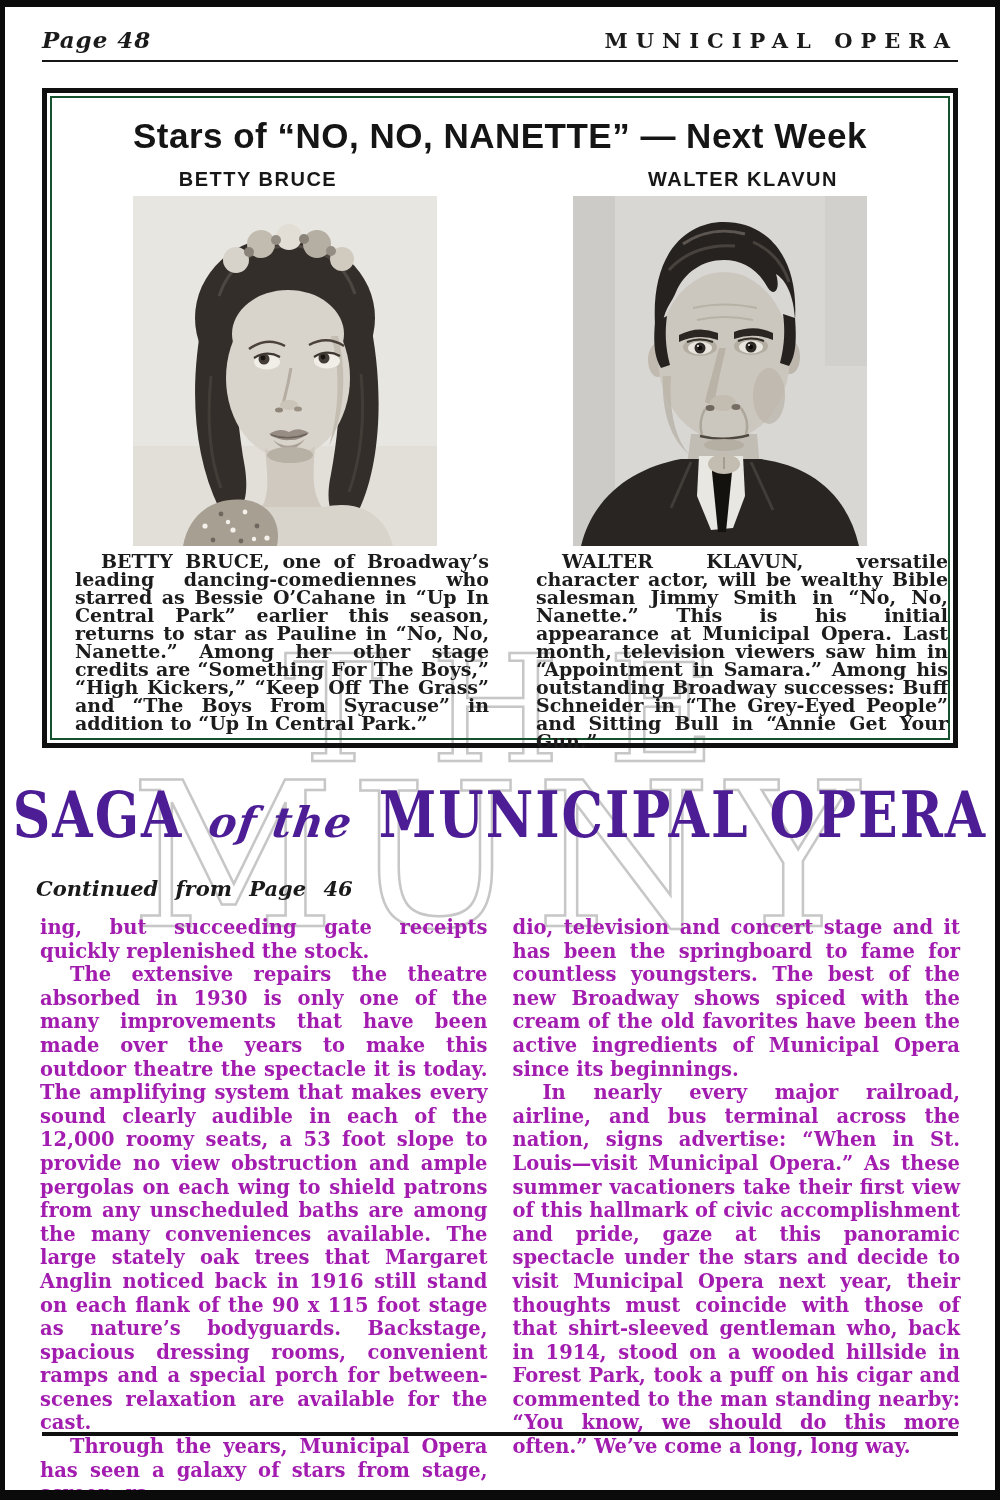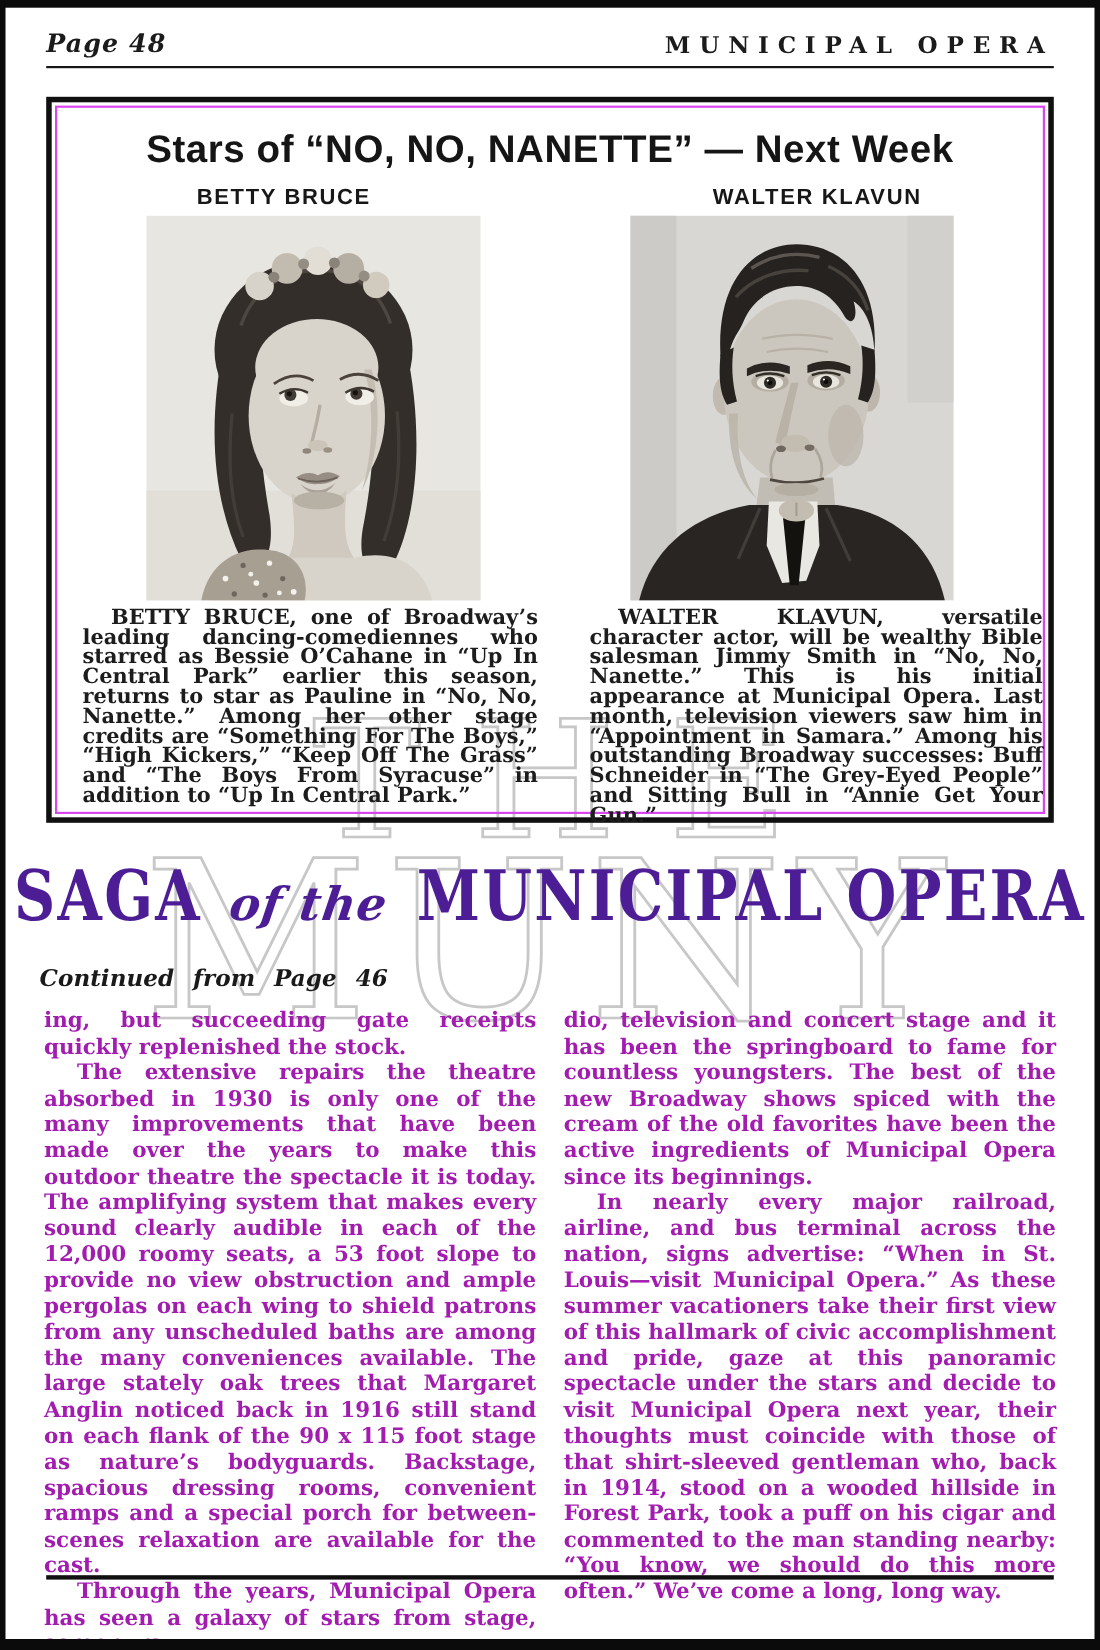--- a/index.html
+++ b/index.html
@@ -43,21 +43,21 @@
   .watermark .wm1{display:block;font-size:148px;letter-spacing:48px;padding-left:48px;}
   .watermark .wm2{display:block;font-size:200px;letter-spacing:16px;padding-left:5px;margin-top:-22px;line-height:0.95;}
 
   
   .feature-box{
     position:absolute;left:42px;top:88px;width:916px;height:660px;z-index:2;
     border:5px solid #101010;box-sizing:border-box;background:transparent;
   }
   .feature-box-inner{
     position:absolute;left:3px;top:3px;right:3px;bottom:3px;
-    border:2px solid #d946ef;
+    border:2px solid #14532d;
   }
   .box-content{position:absolute;left:0;top:0;right:0;bottom:0;}
   .box-title{
     position:absolute;left:0;top:18px;width:100%;text-align:center;
     font-family:"Liberation Sans", sans-serif;font-weight:bold;
     font-size:35px;letter-spacing:0.5px;color:#151515;white-space:nowrap;
   }
   .performer-name{
     position:absolute;top:70px;text-align:center;
     font-family:"Liberation Sans", sans-serif;font-weight:bold;

